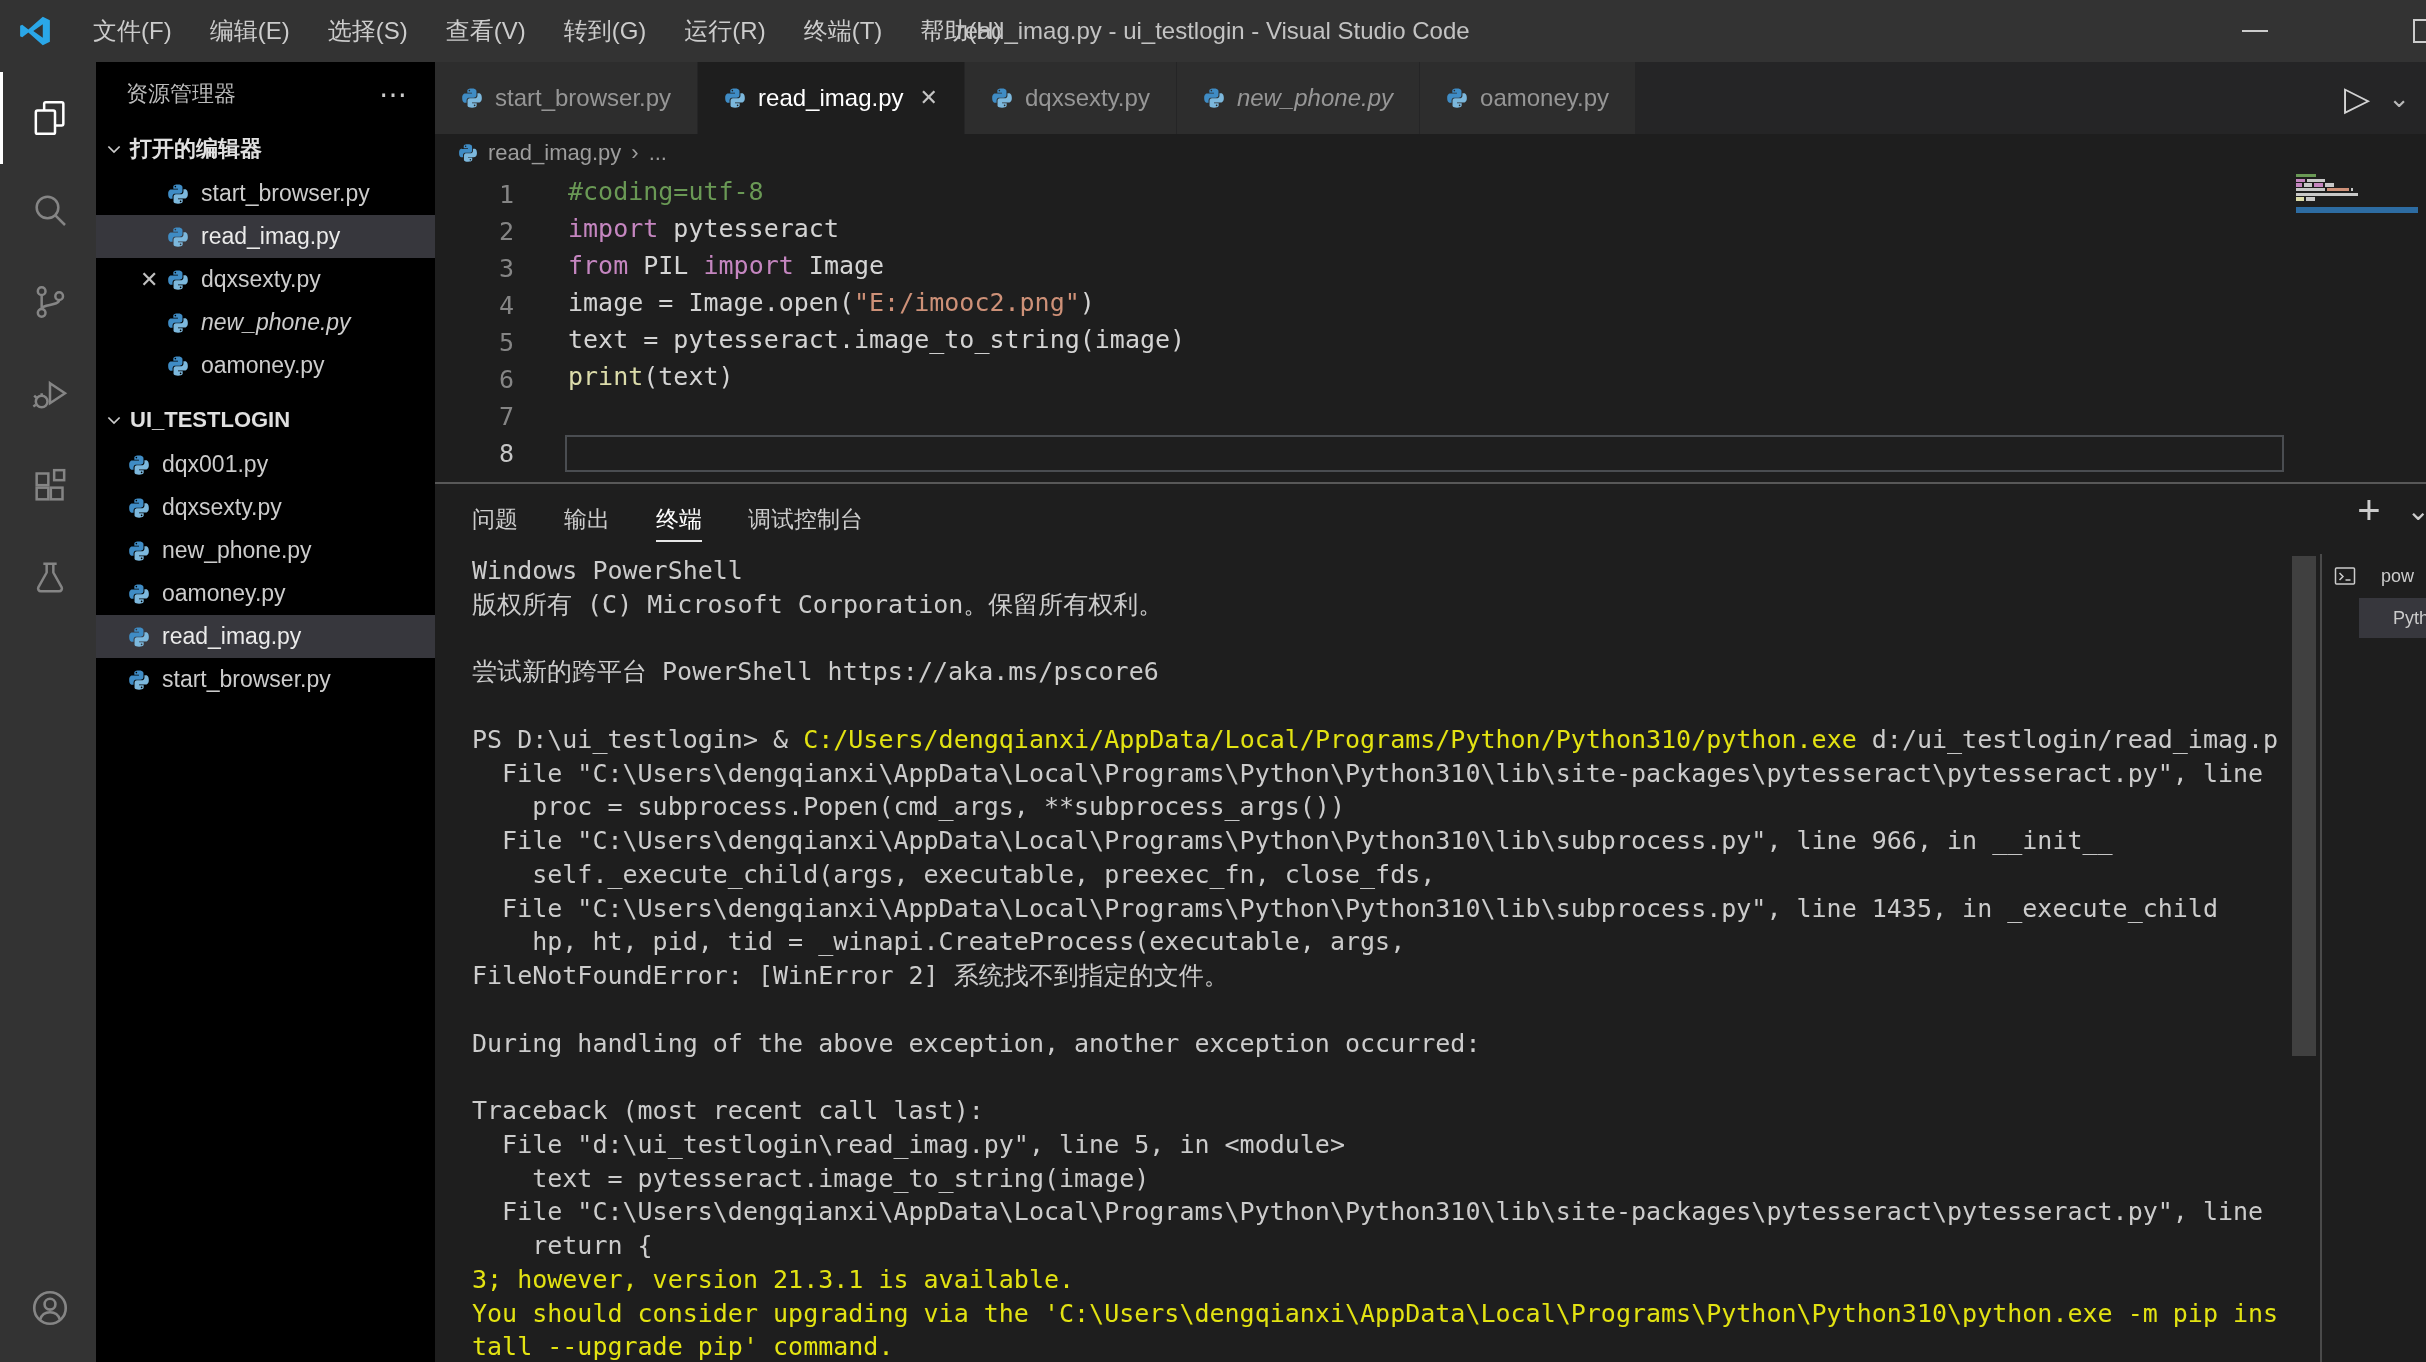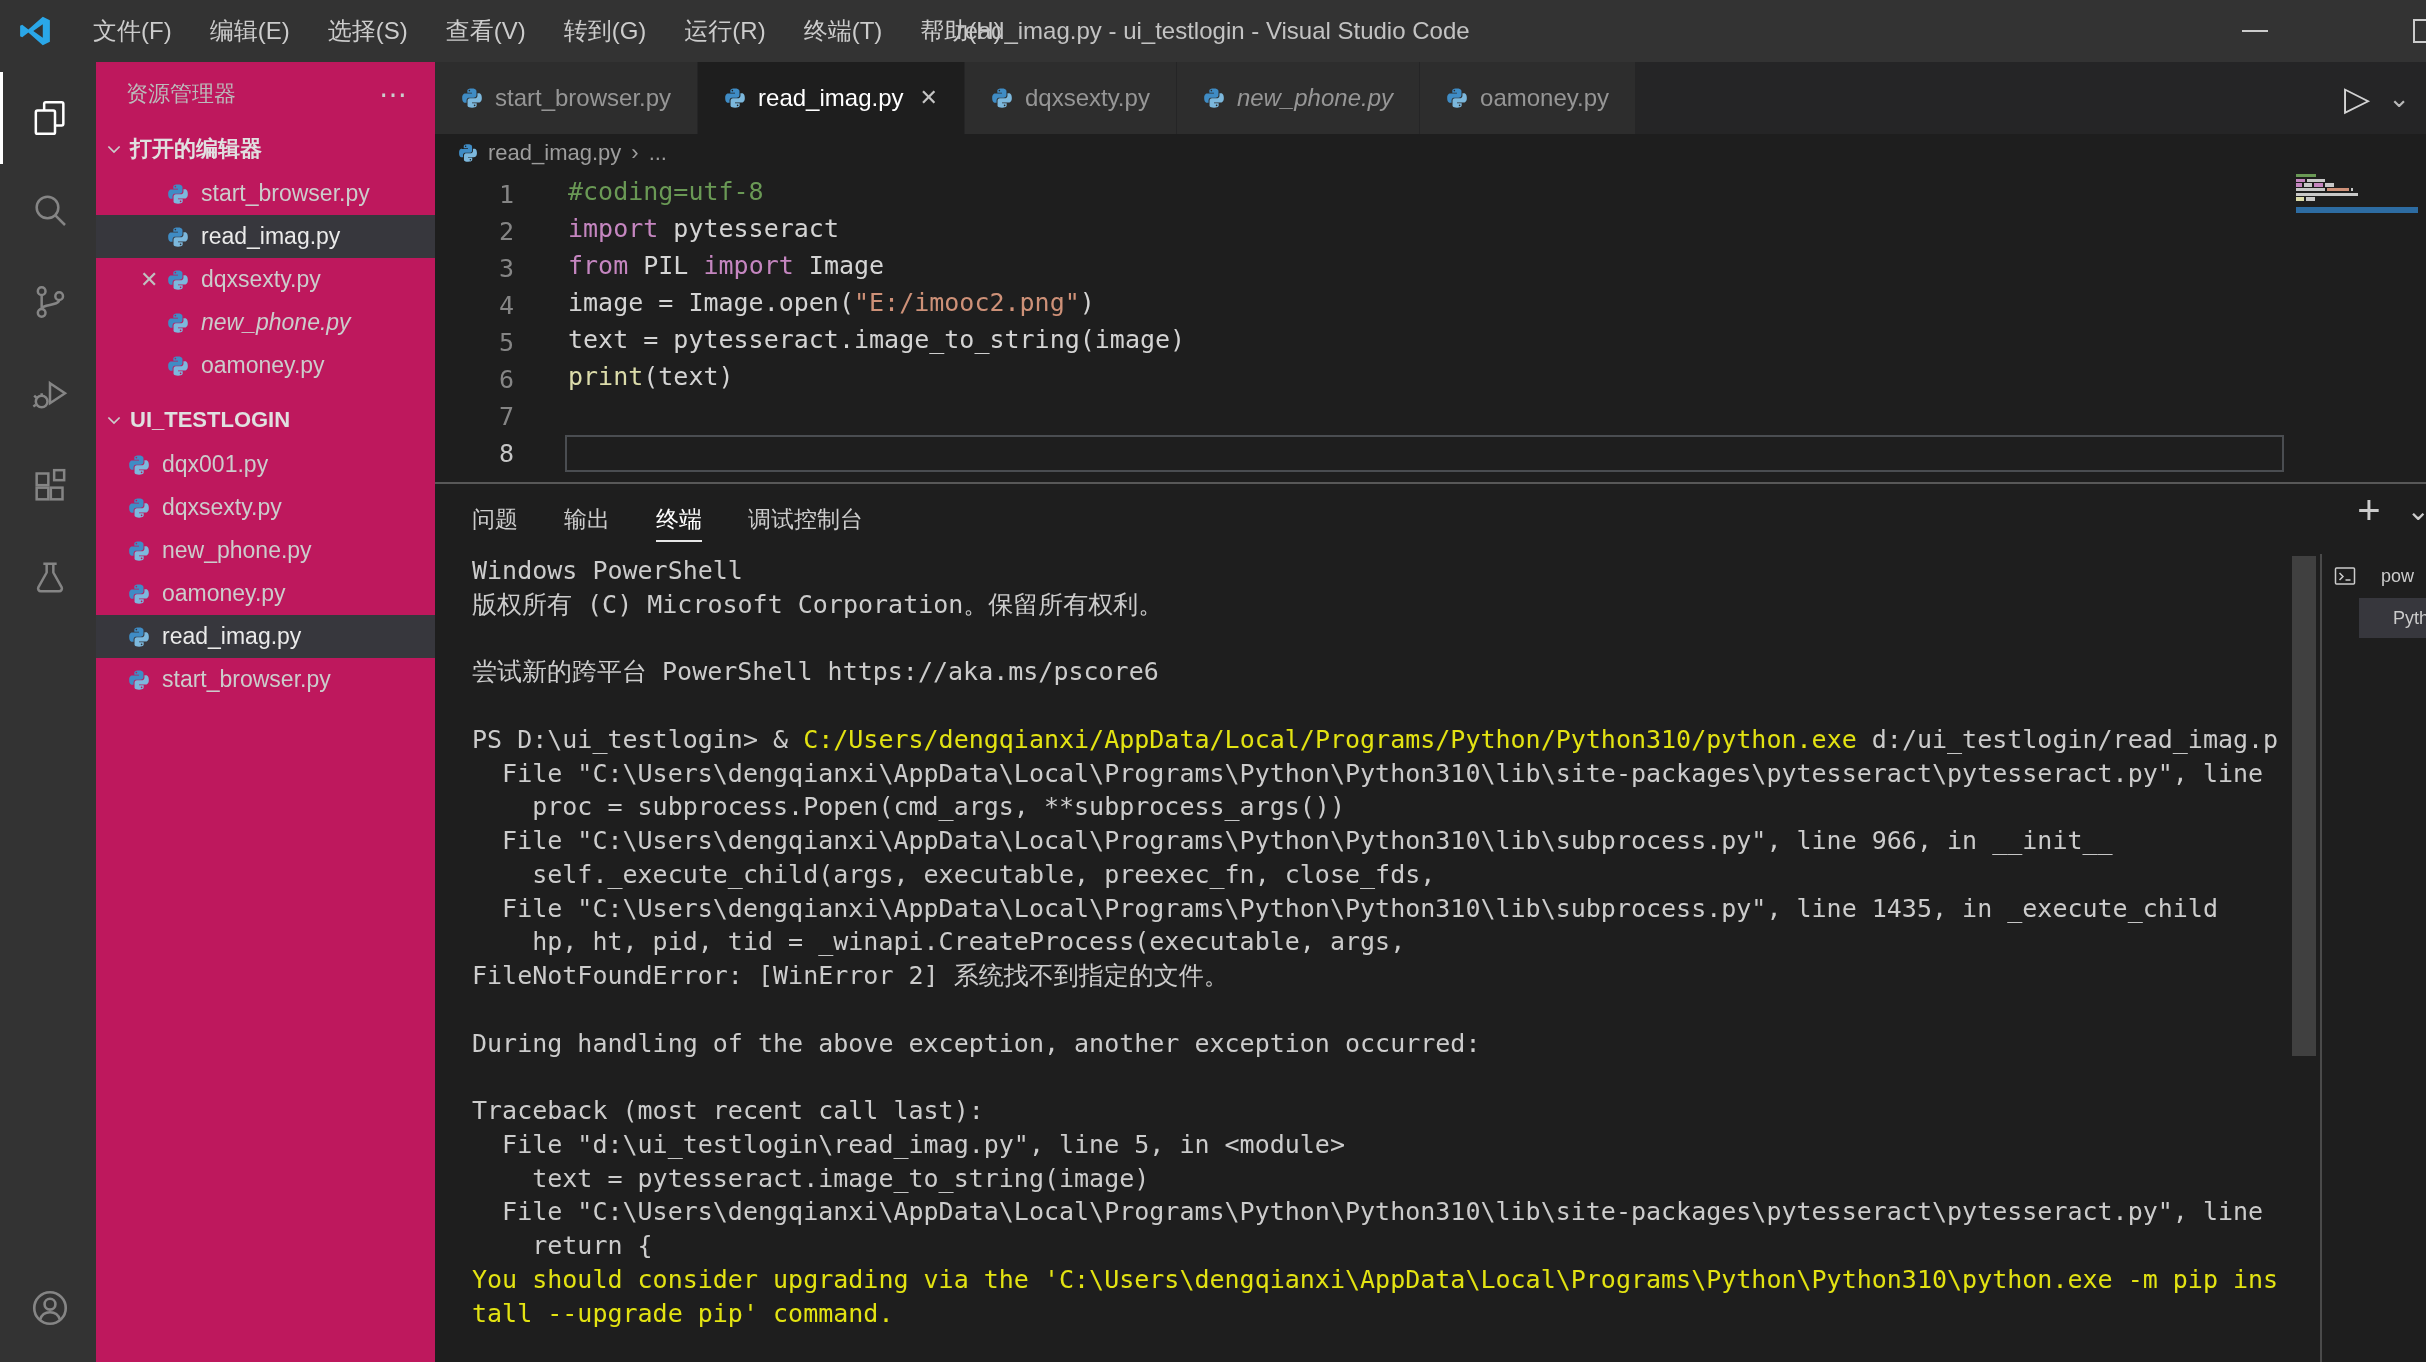--- a/index.html
+++ b/index.html
@@ -25,21 +25,21 @@
   
   .activitybar { position:absolute; left:0; top:62px; width:96px; bottom:0;
                  background:#333333; padding-top:10px; z-index:20; }
   .ab-item { width:96px; height:92px; display:flex; align-items:center; justify-content:center;
              color:#858585; border-left:3px solid transparent; }
   .ab-item.active { color:#ffffff; border-left:3px solid #ffffff; }
   .ab-item.account { position:absolute; bottom:8px; left:0; }
 
   
   .sidebar { position:absolute; left:96px; top:62px; width:339px; bottom:0;
-             background:#be185d; color:#cccccc; overflow:hidden; }
+             background:#000000; color:#cccccc; overflow:hidden; }
   .sidebar-title-row { height:64px; display:flex; align-items:center; padding:0 26px 0 30px; }
   .sidebar-title { font-size:22px; color:#bbbbbb; flex:1; }
   .sidebar-more { font-size:28px; color:#cccccc; letter-spacing:2px; }
   .section-header { height:46px; display:flex; align-items:center; padding-left:8px;
                     font-weight:bold; font-size:22px; color:#e0e0e0; gap:6px; }
   .section-header.folder { margin-top:10px; }
   .tree-row { height:43px; display:flex; align-items:center; font-size:23px; color:#cccccc; }
   .tree-row.selected { background:#37373d; color:#eaeaea; }
   .tree-row.italic .row-label { font-style:italic; }
   .tree-row.openrow { padding-left:44px; }
@@ -429,20 +429,21 @@
         <div class="t-line"><span>    hp, ht, pid, tid = _winapi.CreateProcess(executable, args,</span></div>
         <div class="t-line"><span>FileNotFoundError: [WinError 2] 系统找不到指定的文件。</span></div>
         <div class="t-line"></div>
         <div class="t-line"><span>During handling of the above exception, another exception occurred:</span></div>
         <div class="t-line"></div>
         <div class="t-line"><span>Traceback (most recent call last):</span></div>
         <div class="t-line"><span>  File "d:\ui_testlogin\read_imag.py", line 5, in &lt;module&gt;</span></div>
         <div class="t-line"><span>    text = pytesseract.image_to_string(image)</span></div>
         <div class="t-line"><span>  File "C:\Users\dengqianxi\AppData\Local\Programs\Python\Python310\lib\site-packages\pytesseract\pytesseract.py", line</span></div>
         <div class="t-line"><span>    return {</span></div>
+        <div class="t-line"><span class="t-yellow">3; however, version 21.3.1 is available.</span></div>
         <div class="t-line"><span class="t-yellow">You should consider upgrading via the 'C:\Users\dengqianxi\AppData\Local\Programs\Python\Python310\python.exe -m pip ins</span></div>
         <div class="t-line"><span class="t-yellow">tall --upgrade pip' command.</span></div>
       </div>
     <div class="term-scrollbar"></div>
     <div class="term-sep"></div>
     <div class="term-list" id="term-list">
         <div class="term-row">
           <svg width="24" height="24" viewBox="0 0 24 24" fill="none" stroke="#cccccc" stroke-width="1.5">
             <rect x="2.5" y="4" width="19" height="16" rx="1"></rect>
             <path d="M6.5 9 L10 12.5 L6.5 16 M12.5 16 L17.5 16"></path>

